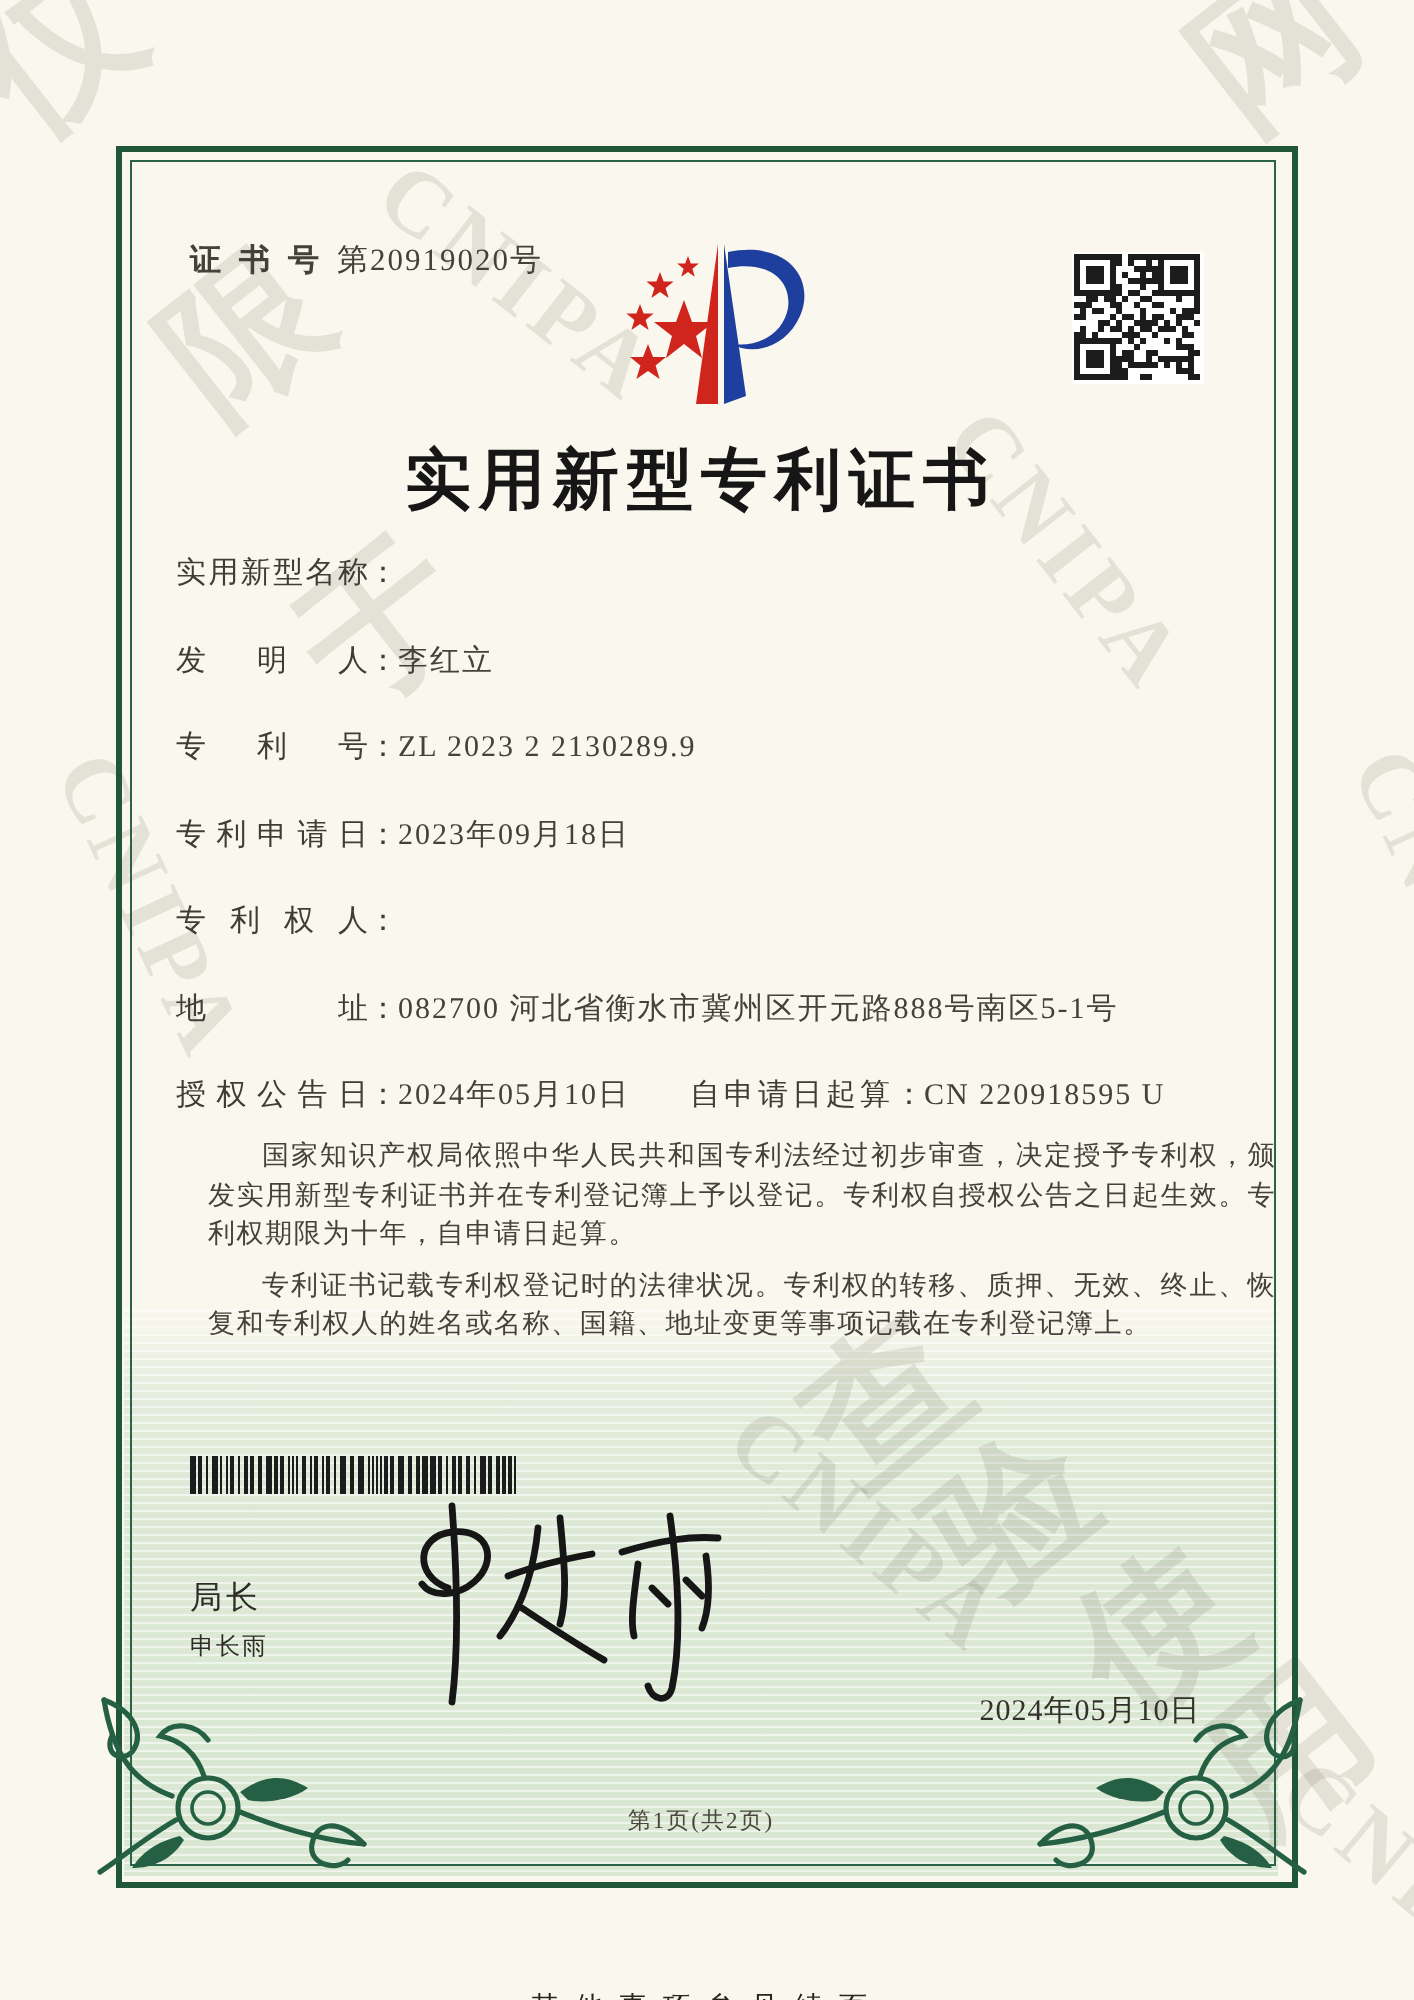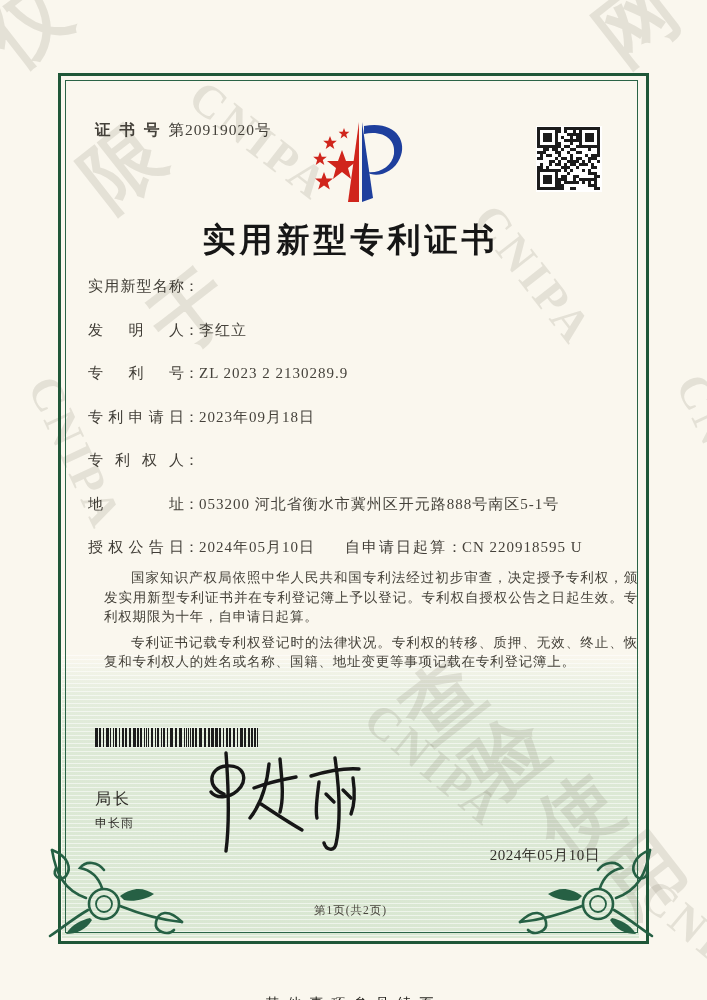--- a/index.html
+++ b/index.html
@@ -341,21 +341,21 @@
         <span>人</span>
       </span>
       <span class="colon">：</span>
     </div>
     <div class="field-row">
       <span class="fl">
         <span>地</span>
         <span>址</span>
       </span>
       <span class="colon">：</span>
-      <span class="fv">053200 河北省衡水市冀州区开元路888号南区5-1号</span>
+      <span class="fv">082700 河北省衡水市冀州区开元路888号南区5-1号</span>
     </div>
     <div class="field-row">
       <span class="fl">
         <span>授</span>
         <span>权</span>
         <span>公</span>
         <span>告</span>
         <span>日</span>
       </span>
       <span class="colon">：</span>

